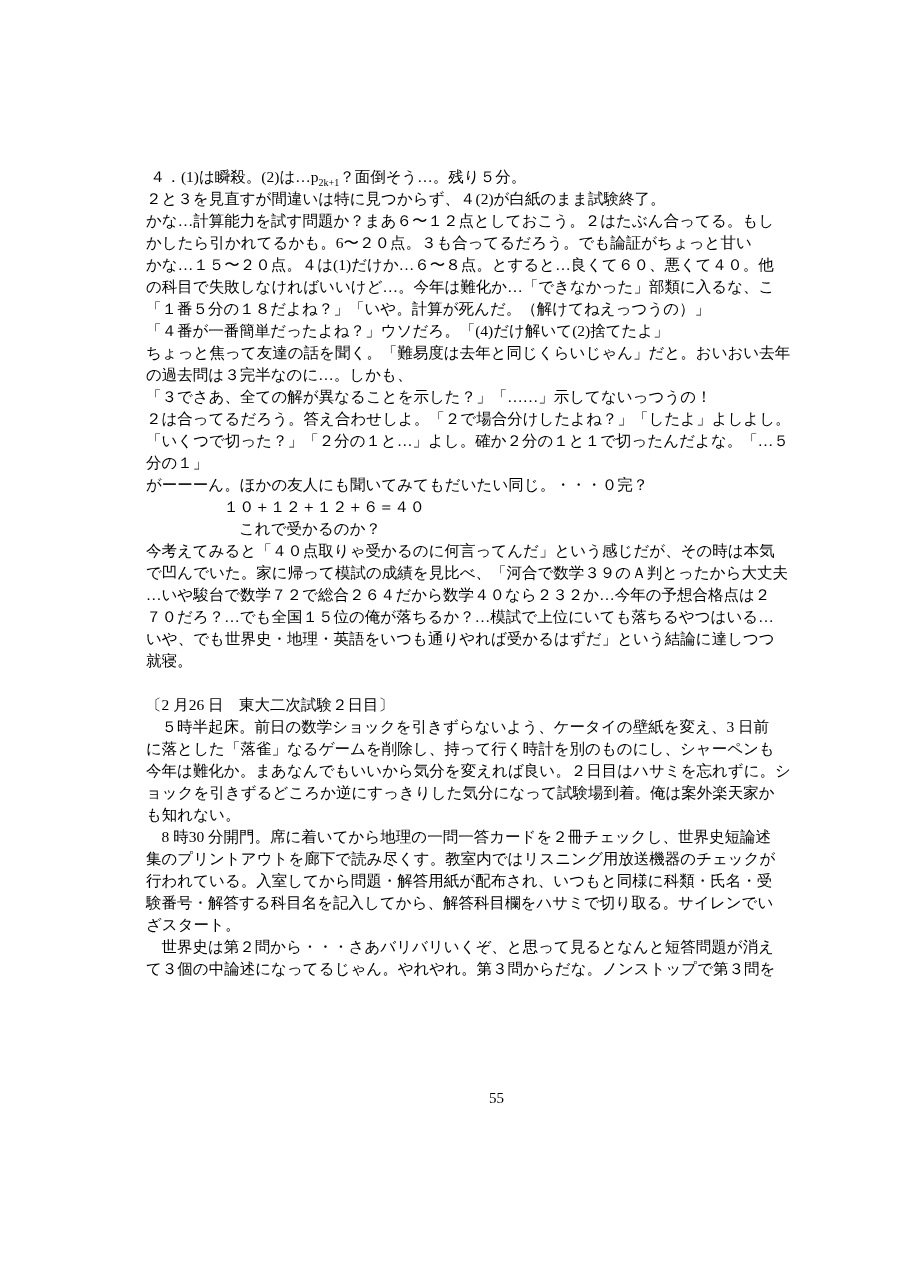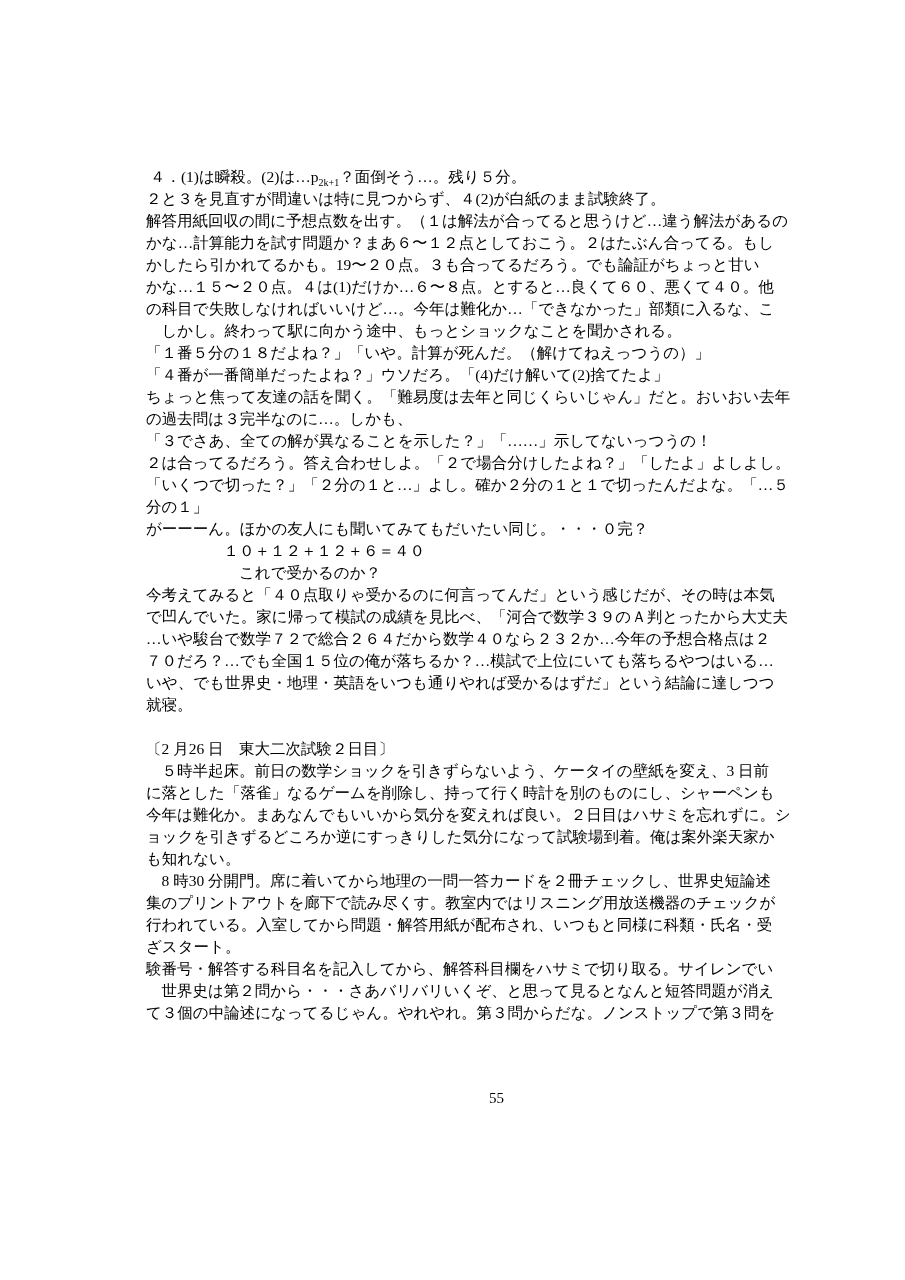--- a/index.html
+++ b/index.html
@@ -43,26 +43,24 @@
   }
 </style>
 </head>
 <body>
 
 <div class="page">
   <div class="content">
     <div class="line"><span> ４．(1)は瞬殺。(2)は…p</span><sub>2k+1</sub><span>？面倒そう…。残り５分。</span></div>
     <div>
         <div class="line">２と３を見直すが間違いは特に見つからず、４(2)が白紙のまま試験終了。</div>
-        <div class="line">解答用紙回収の間に予想点数を出す。（１は解法が合ってると思うけど…違う解法があるの</div>
         <div class="line">かな…計算能力を試す問題か？まあ６〜１２点としておこう。２はたぶん合ってる。もし</div>
-        <div class="line">かしたら引かれてるかも。19〜２０点。３も合ってるだろう。でも論証がちょっと甘い</div>
+        <div class="line">かしたら引かれてるかも。6〜２０点。３も合ってるだろう。でも論証がちょっと甘い</div>
         <div class="line">かな…１５〜２０点。４は(1)だけか…６〜８点。とすると…良くて６０、悪くて４０。他</div>
         <div class="line">の科目で失敗しなければいいけど…。今年は難化か…「できなかった」部類に入るな、こ</div>
-        <div class="line">　しかし。終わって駅に向かう途中、もっとショックなことを聞かされる。</div>
         <div class="line">「１番５分の１８だよね？」「いや。計算が死んだ。（解けてねえっつうの）」</div>
         <div class="line">「４番が一番簡単だったよね？」ウソだろ。「(4)だけ解いて(2)捨てたよ」</div>
         <div class="line">ちょっと焦って友達の話を聞く。「難易度は去年と同じくらいじゃん」だと。おいおい去年</div>
         <div class="line">の過去問は３完半なのに…。しかも、</div>
         <div class="line">「３でさあ、全ての解が異なることを示した？」「……」示してないっつうの！</div>
         <div class="line">２は合ってるだろう。答え合わせしよ。「２で場合分けしたよね？」「したよ」よしよし。</div>
         <div class="line">「いくつで切った？」「２分の１と…」よし。確か２分の１と１で切ったんだよな。「…５</div>
         <div class="line">分の１」</div>
         <div class="line">がーーーん。ほかの友人にも聞いてみてもだいたい同じ。・・・０完？</div>
         <div class="line">　　　　　１０＋１２＋１２＋６＝４０</div>
@@ -76,20 +74,20 @@
         <div class="line"></div>
         <div class="line">〔2 月26 日　東大二次試験２日目〕</div>
         <div class="line">　５時半起床。前日の数学ショックを引きずらないよう、ケータイの壁紙を変え、3 日前</div>
         <div class="line">に落とした「落雀」なるゲームを削除し、持って行く時計を別のものにし、シャーペンも</div>
         <div class="line">今年は難化か。まあなんでもいいから気分を変えれば良い。２日目はハサミを忘れずに。シ</div>
         <div class="line">ョックを引きずるどころか逆にすっきりした気分になって試験場到着。俺は案外楽天家か</div>
         <div class="line">も知れない。</div>
         <div class="line">　8 時30 分開門。席に着いてから地理の一問一答カードを２冊チェックし、世界史短論述</div>
         <div class="line">集のプリントアウトを廊下で読み尽くす。教室内ではリスニング用放送機器のチェックが</div>
         <div class="line">行われている。入室してから問題・解答用紙が配布され、いつもと同様に科類・氏名・受</div>
+        <div class="line">験番号・解答する科目名を記入してから、解答科目欄をハサミで切り取る。サイレンでい</div>
         <div class="line">ざスタート。</div>
-        <div class="line">験番号・解答する科目名を記入してから、解答科目欄をハサミで切り取る。サイレンでい</div>
         <div class="line">　世界史は第２問から・・・さあバリバリいくぞ、と思って見るとなんと短答問題が消え</div>
         <div class="line">て３個の中論述になってるじゃん。やれやれ。第３問からだな。ノンストップで第３問を</div>
       </div>
   </div>
   <div class="page-number">55</div>
 </div>
 
 </body></html>

